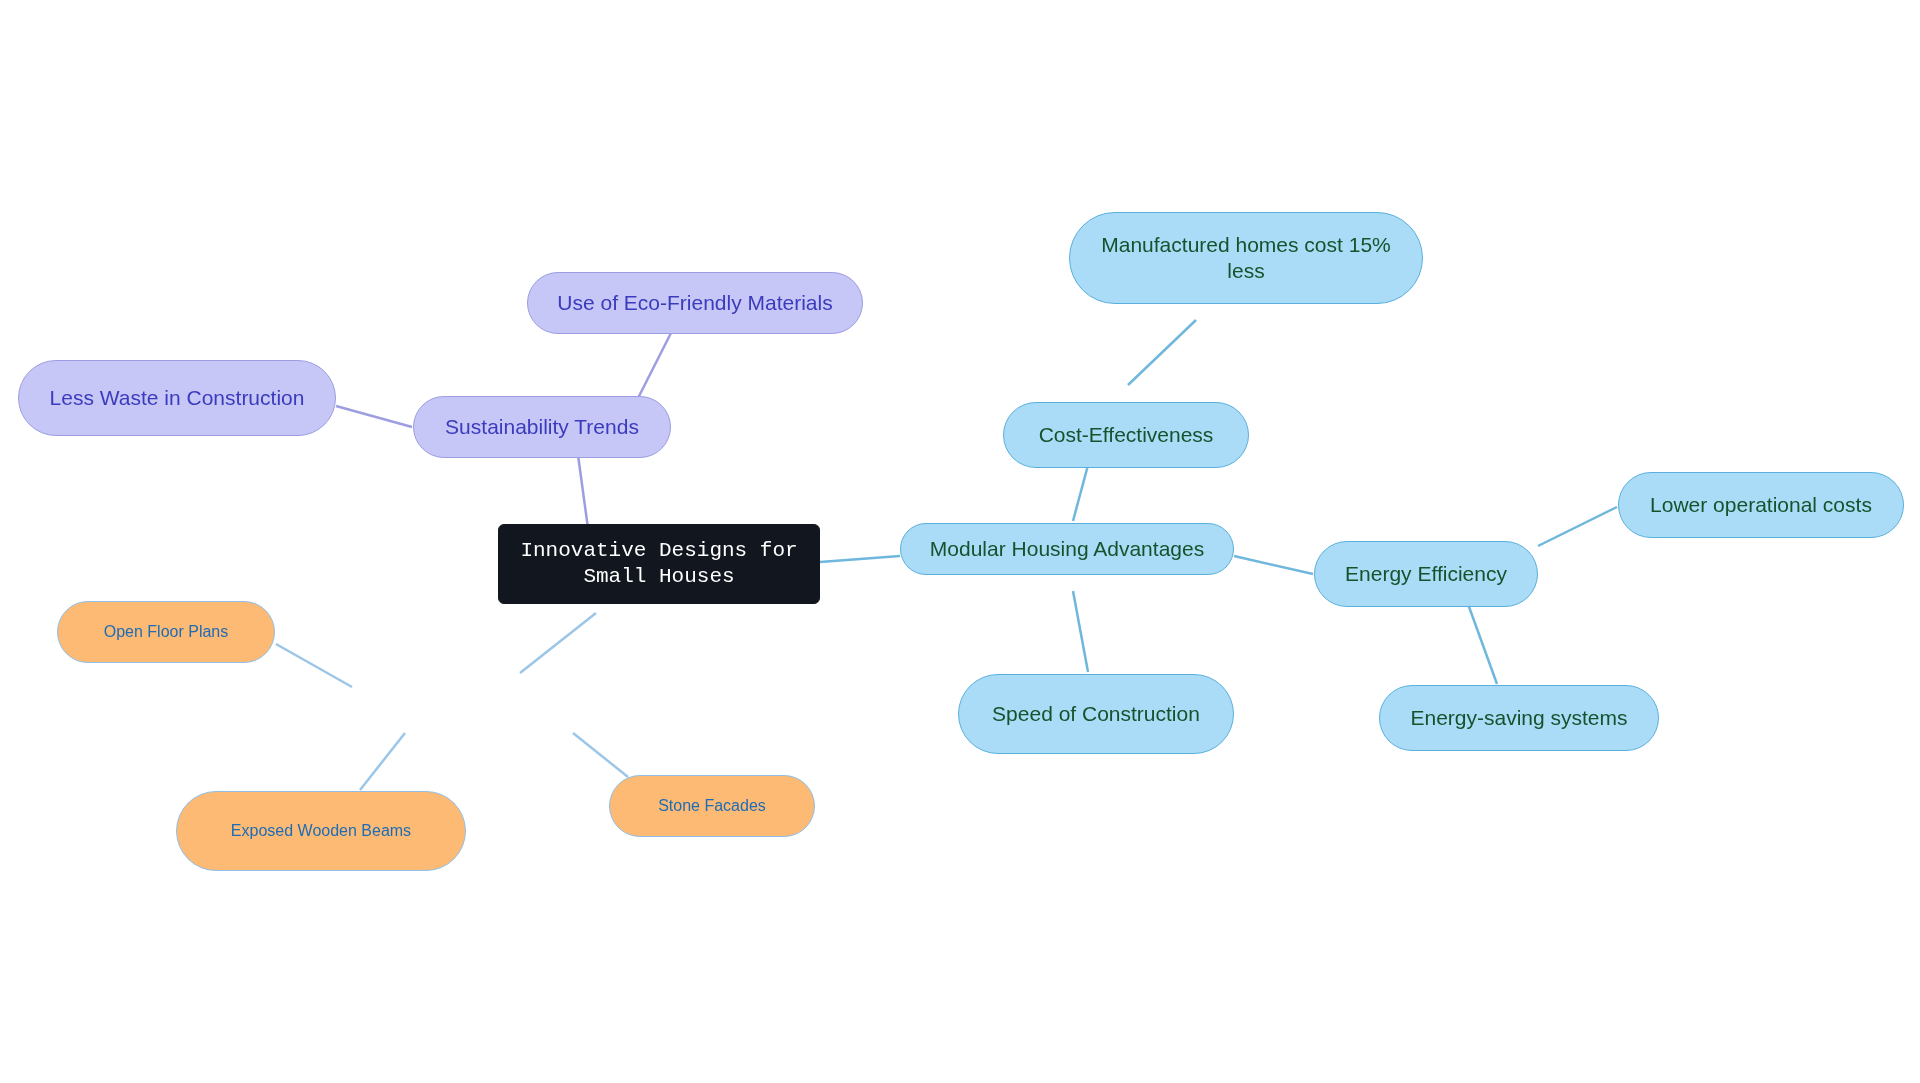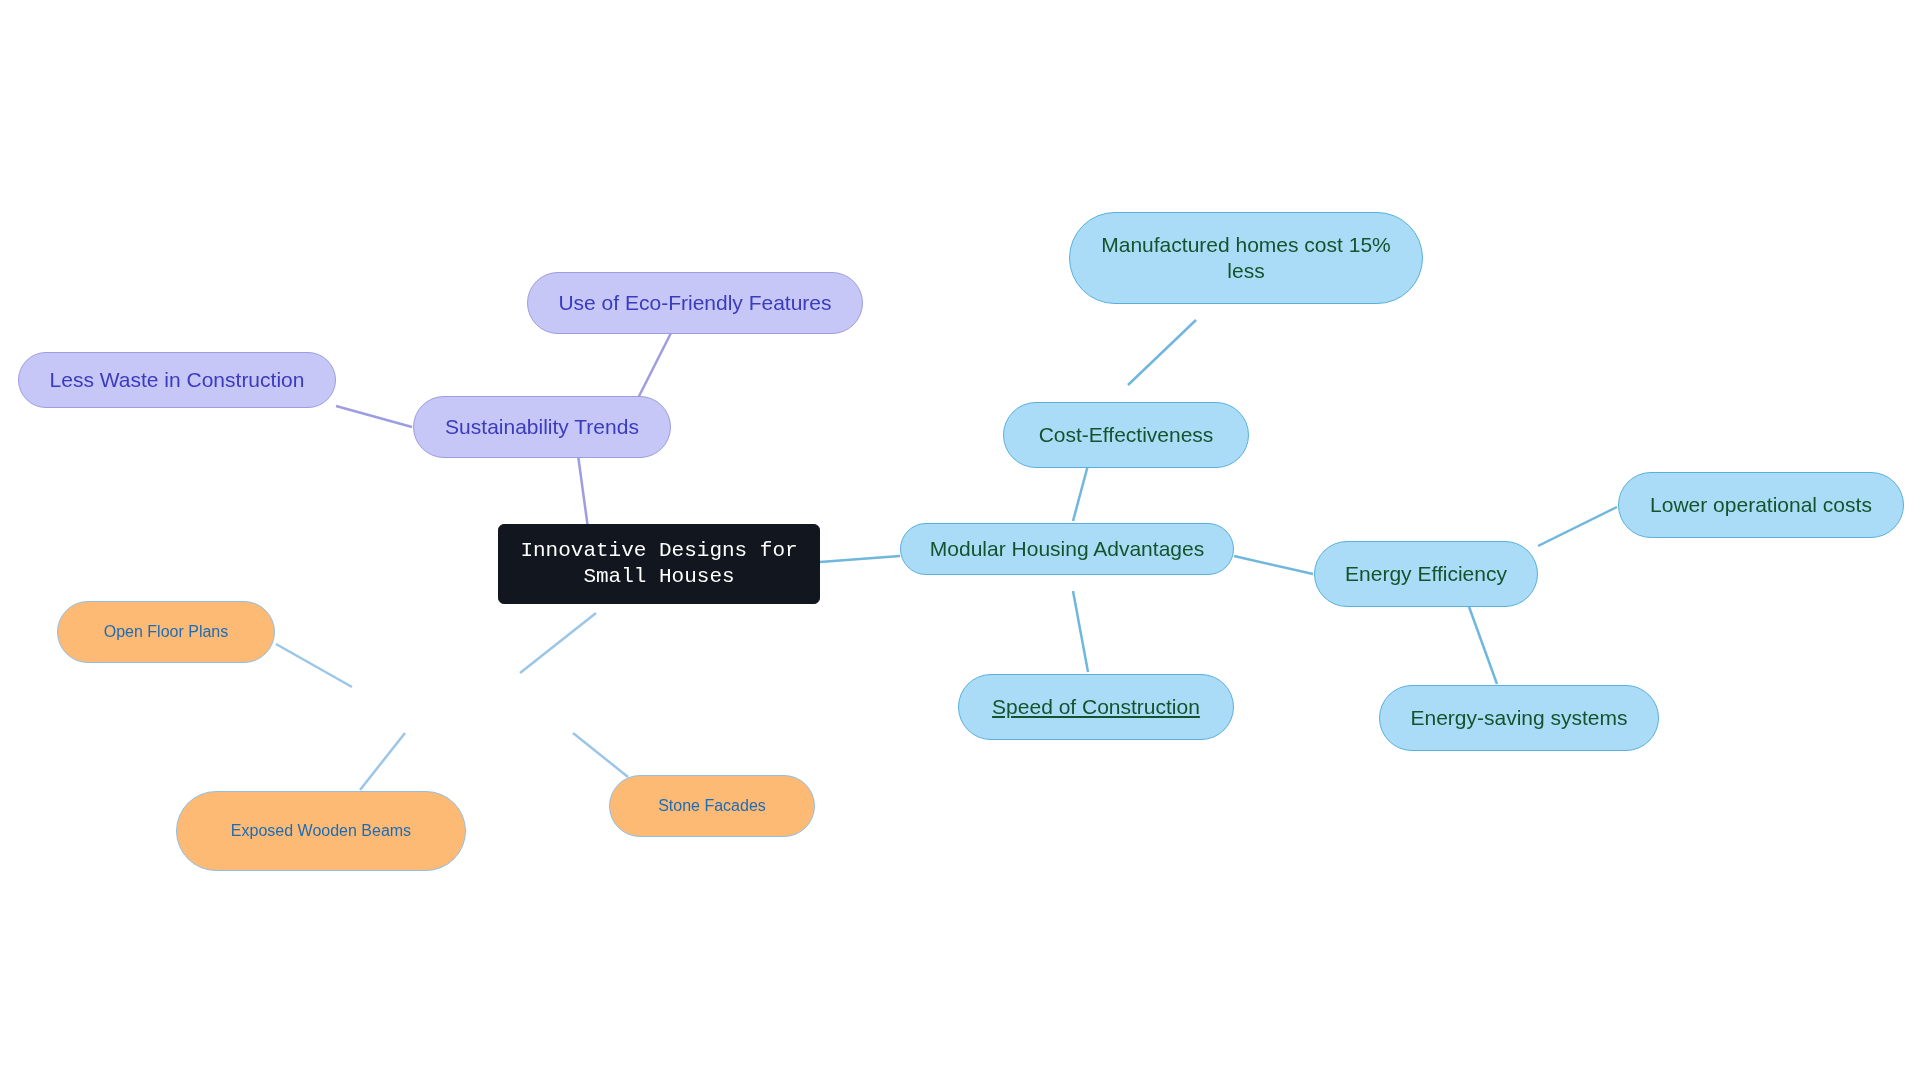--- a/index.html
+++ b/index.html
@@ -101,31 +101,31 @@
 
     <path d="M 405 733 L 360 790" fill="none" stroke="#9cc6e8" stroke-width="2.5"></path>
 
     <path d="M 573 733 L 628 777" fill="none" stroke="#9cc6e8" stroke-width="2.5"></path>
   </svg>
 
   <div class="node node-root" style="left:498px; top:524px; width:322px; height:80px;">Innovative Designs for Small Houses</div>
 
   <div class="node node-purple" style="left:413px; top:396px; width:258px; height:62px;">Sustainability Trends</div>
 
-  <div class="node node-purple" style="left:527px; top:272px; width:336px; height:62px;">Use of Eco-Friendly Features</div>
+  <div class="node node-purple" style="left:527px; top:272px; width:336px; height:62px;">Use of Eco-Friendly Materials</div>
 
-  <div class="node node-purple" style="left:18px; top:352px; width:318px; height:56px;">Less Waste in Construction</div>
+  <div class="node node-purple" style="left:18px; top:360px; width:318px; height:76px;">Less Waste in Construction</div>
 
   <div class="node node-blue" style="left:900px; top:523px; width:334px; height:52px;">Modular Housing Advantages</div>
 
   <div class="node node-blue" style="left:1003px; top:378px; width:246px; height:66px;margin-top:24px;">Cost-Effectiveness</div>
 
   <div class="node node-blue" style="left:1069px; top:212px; width:354px; height:92px;">Manufactured homes cost 15% less</div>
 
-  <div class="node node-blue" style="left:958px; top:674px; width:276px; height:66px;text-decoration:underline;">Speed of Construction</div>
+  <div class="node node-blue" style="left:958px; top:674px; width:276px; height:80px;">Speed of Construction</div>
 
   <div class="node node-blue" style="left:1314px; top:541px; width:224px; height:66px;">Energy Efficiency</div>
 
   <div class="node node-blue" style="left:1618px; top:472px; width:286px; height:66px;">Lower operational costs</div>
 
   <div class="node node-blue" style="left:1379px; top:685px; width:280px; height:66px;">Energy-saving systems</div>
 
 
   <div class="node node-lightblue" style="left:57px; top:601px; width:218px; height:62px;">Open Floor Plans</div>
 

